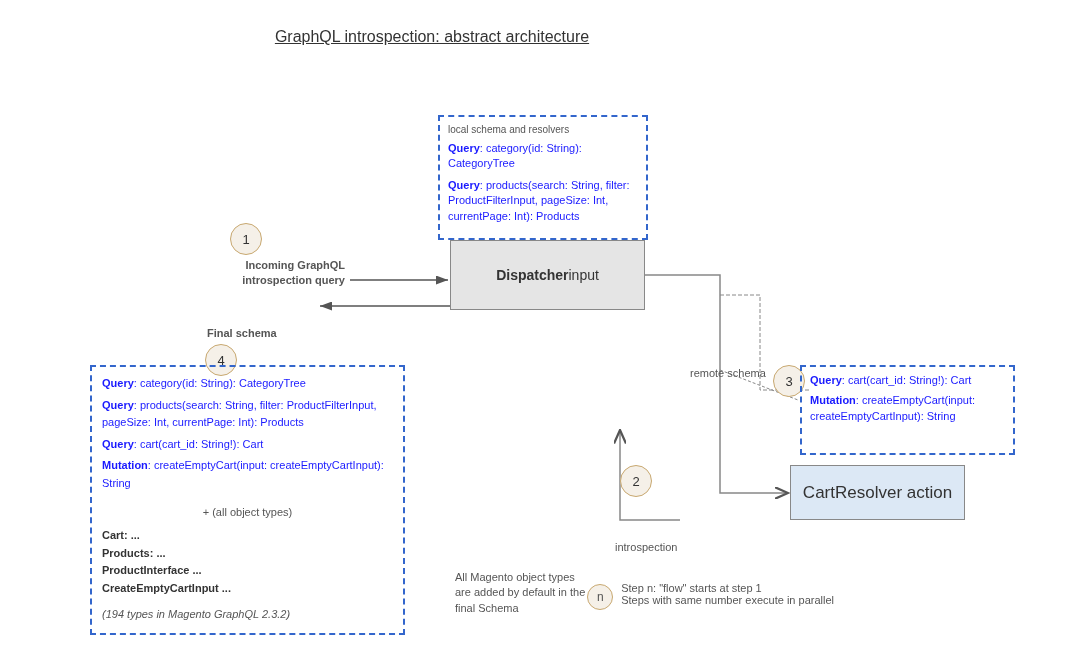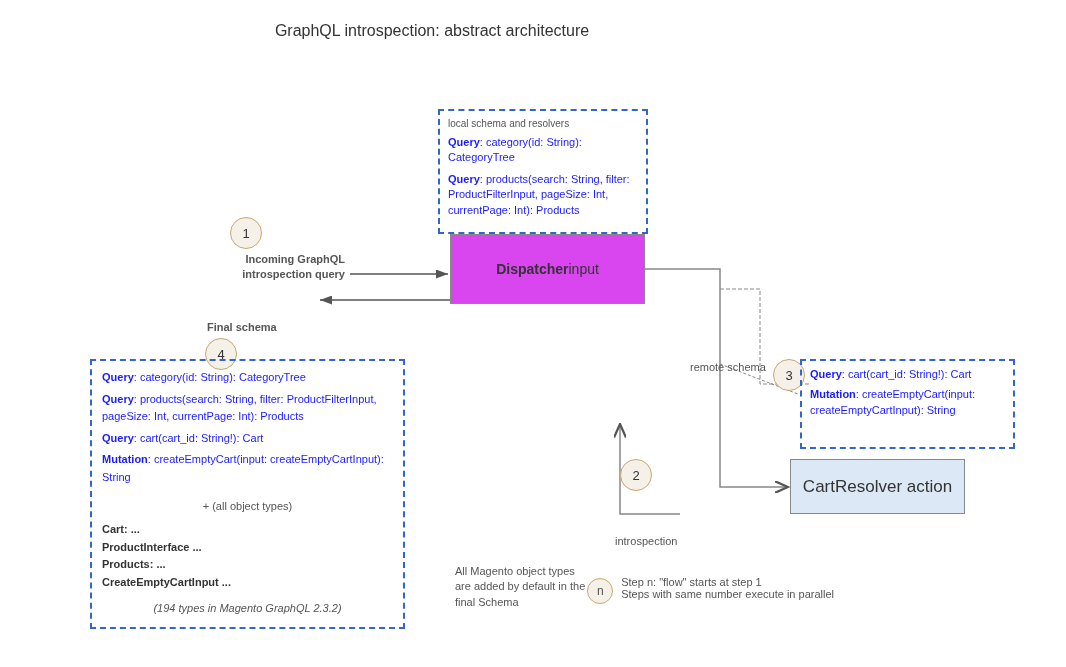--- a/index.html
+++ b/index.html
@@ -19,31 +19,32 @@
       font-size: 16px;
       color: #333;
       padding-top: 18px;
       font-weight: normal;
     }
 
     .diagram-container {
       position: relative;
       width: 864px;
       height: 630px;
-      top: 4px;
+      top: 10px;
+      text-decoration: underline;
     }
 
     
     .dispatcher-box {
       position: absolute;
       left: 450px;
       top: 230px;
       width: 195px;
       height: 70px;
-      background: #d946ef;
+      background: #e5e5e5;
       border: 1.5px solid #888;
       display: flex;
       align-items: center;
       justify-content: center;
       font-size: 14px;
       font-weight: normal;
     }
 
     .dispatcher-box .bold { font-weight: bold; }
 
@@ -270,29 +271,29 @@
       <span class="blue-bold">Query</span><span class="blue-text">: cart(cart_id: String!): Cart</span>
     </div>
     <div style="margin-top:4px;">
       <span class="blue-bold">Mutation</span><span class="blue-text">: createEmptyCart(input: createEmptyCartInput): String</span>
     </div>
     <div style="margin-top:11px; color:#555; text-align:center;">+ (all object types)</div>
     <div style="margin-top:6px;">
       <span class="dark-bold">Cart: ...</span>
     </div>
     <div>
+      <span class="dark-bold">Products: ...</span>
+    </div>
+    <div>
       <span class="dark-bold">ProductInterface ...</span>
     </div>
     <div>
-      <span class="dark-bold">Products: ...</span>
-    </div>
-    <div>
       <span class="dark-bold">CreateEmptyCartInput ...</span>
     </div>
-    <div style="margin-top:8px; color:#555; font-style:italic; text-align:center;">(194 types in Magento GraphQL 2.3.2)</div>
+    <div style="margin-top:8px; color:#555; font-style:italic; ">(194 types in Magento GraphQL 2.3.2)</div>
   </div>
 
   <div class="legend-box">
     <div class="legend-circle">
       <span>n</span>
     </div>
     <div>
       Step n: "flow" starts at step 1<br>Steps with same number execute in parallel
     </div>
   </div>

